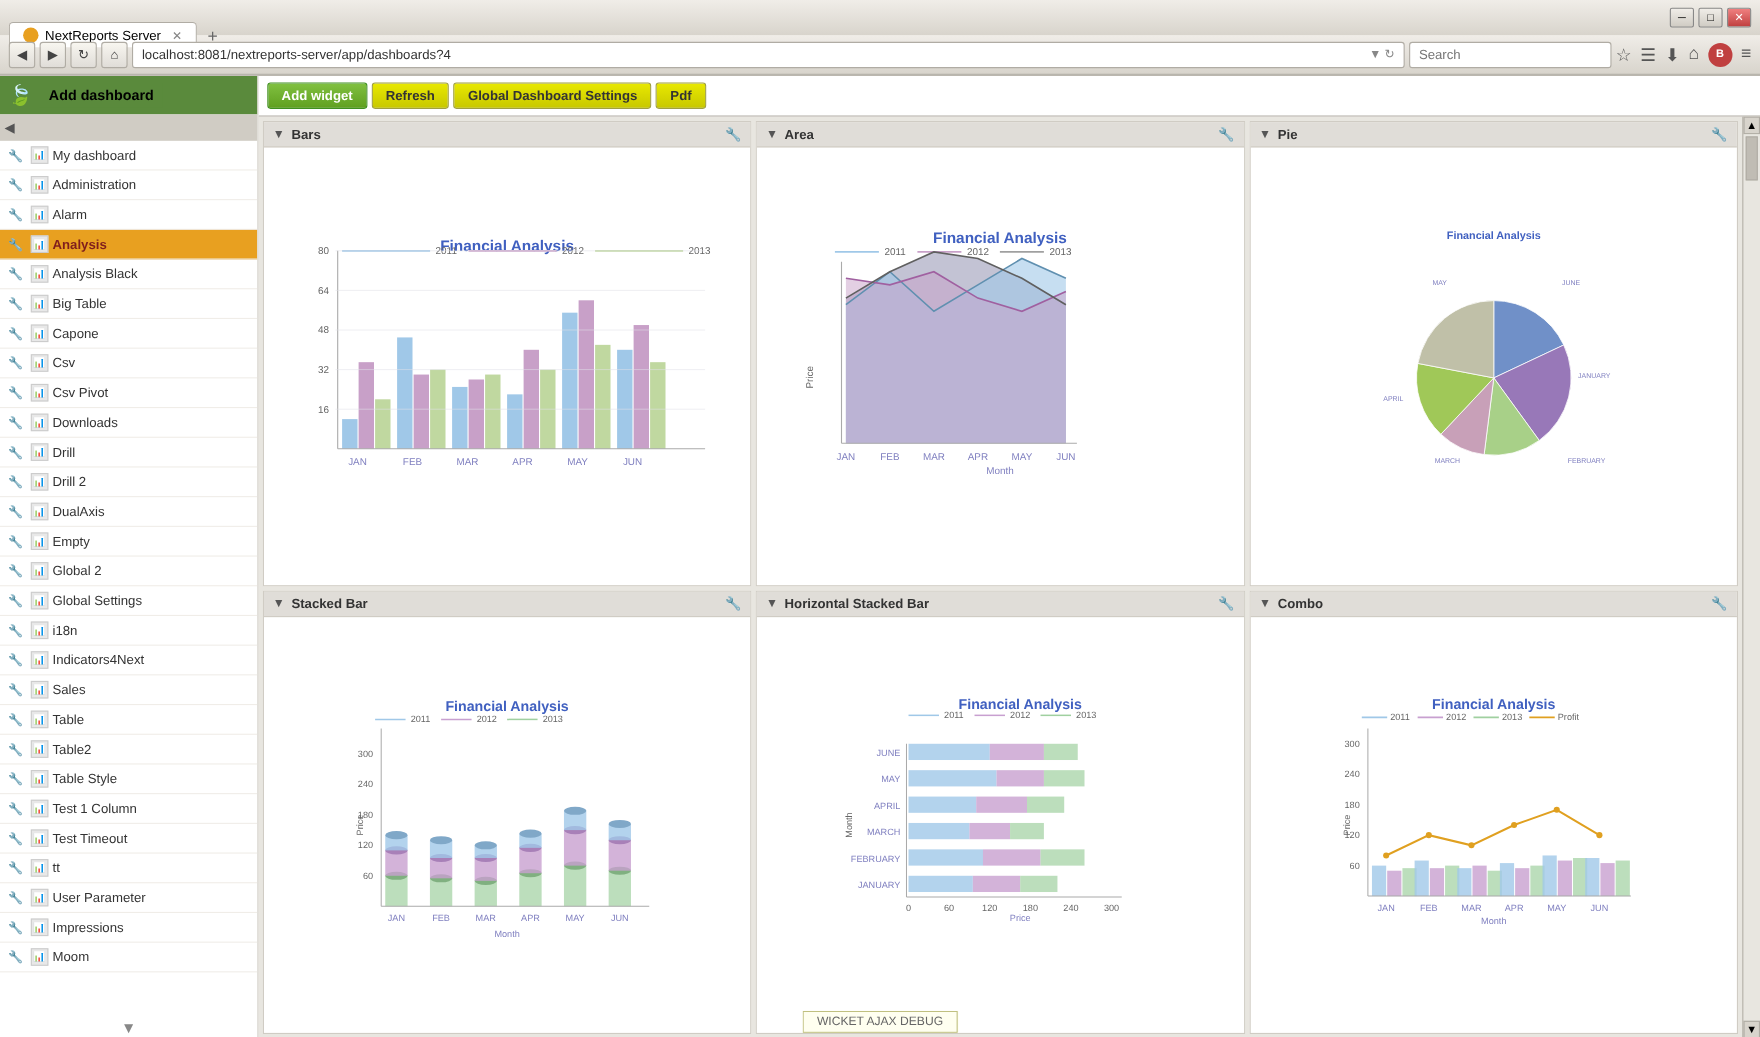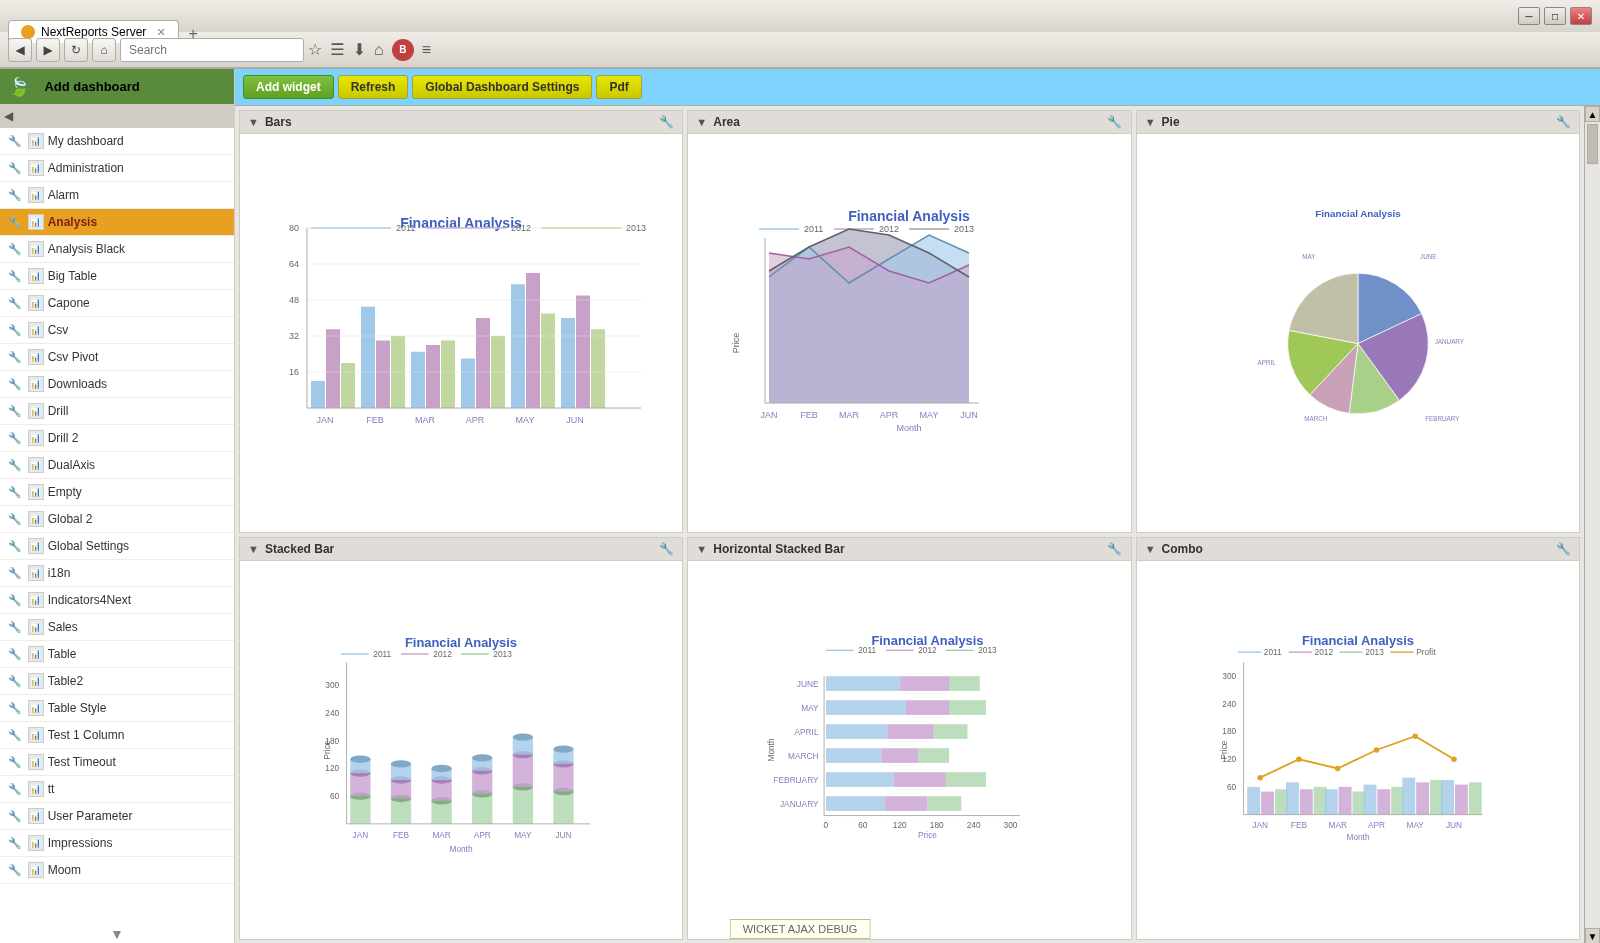--- a/index.html
+++ b/index.html
@@ -37,21 +37,21 @@
     .sidebar-item { display: flex; align-items: center; padding: 5px 8px; cursor: pointer; border-bottom: 1px solid #f0ede8; gap: 4px; }
     .sidebar-item.active { background: #e8a020; }
     .sidebar-item.active .item-label { color: #7f1d1d; font-weight: bold; }
     .item-icon-box { width: 16px; height: 16px; background: #e8e8e8; border: 1px solid #ccc; display: flex; align-items: center; justify-content: center; font-size: 9px; }
     .item-label { font-size: 12px; color: #333; }
     .wrench-icon { color: #c04040; font-size: 11px; margin-right: 2px; }
     .scroll-indicator { text-align: center; padding: 2px; color: #888; font-size: 14px; }
 
     
     .main-content { flex: 1; display: flex; flex-direction: column; overflow: hidden; }
-    .toolbar { background: #7dd3fc; padding: 6px 8px; display: flex; align-items: center; gap: 4px; border-bottom: 1px solid #b0aca4; }
+    .toolbar { background: #ffffff; padding: 6px 8px; display: flex; align-items: center; gap: 4px; border-bottom: 1px solid #b0aca4; }
     .tool-btn { background: linear-gradient(to bottom, #e8e800, #c8c800); border: 1px solid #a0a040; border-radius: 3px; padding: 4px 12px; font-size: 12px; font-weight: bold; cursor: pointer; color: #333; }
     .tool-btn.green { background: linear-gradient(to bottom, #80c040, #60a020); border-color: #409020; color: white; }
 
     .dashboard-grid { flex: 1; overflow-y: auto; padding: 4px; background: #e8e6e0; display: grid; grid-template-columns: 1fr 1fr 1fr; gap: 4px; }
 
     
     .chart-panel { background: white; border: 1px solid #d0ccc4; display: flex; flex-direction: column; }
     .panel-header { background: #e0ddd8; padding: 4px 8px; display: flex; align-items: center; gap: 6px; border-bottom: 1px solid #d0ccc4; }
     .panel-title { font-size: 12px; font-weight: bold; color: #333; flex: 1; }
     .panel-arrow { color: #555; font-size: 11px; }
@@ -90,20 +90,24 @@
       <div class="win-btn">─</div>
       <div class="win-btn">□</div>
       <div class="win-btn close">✕</div>
     </div>
   </div>
   <div class="nav-bar">
     <div class="nav-btn">◀</div>
     <div class="nav-btn">▶</div>
     <div class="nav-btn">↻</div>
     <div class="nav-btn">⌂</div>
+    <div class="address-bar">
+      <span class="address-text">localhost:8081/nextreports-server/app/dashboards?4</span>
+      <span style="color:#888;font-size:11px;">▼ ↻</span>
+    </div>
     <input class="search-bar" placeholder="Search" style="">
     <div class="nav-icons">
       <span class="nav-icon">☆</span>
       <span class="nav-icon">☰</span>
       <span class="nav-icon">⬇</span>
       <span class="nav-icon">⌂</span>
       <div class="profile-icon">B</div>
       <span class="nav-icon">≡</span>
     </div>
   </div>

